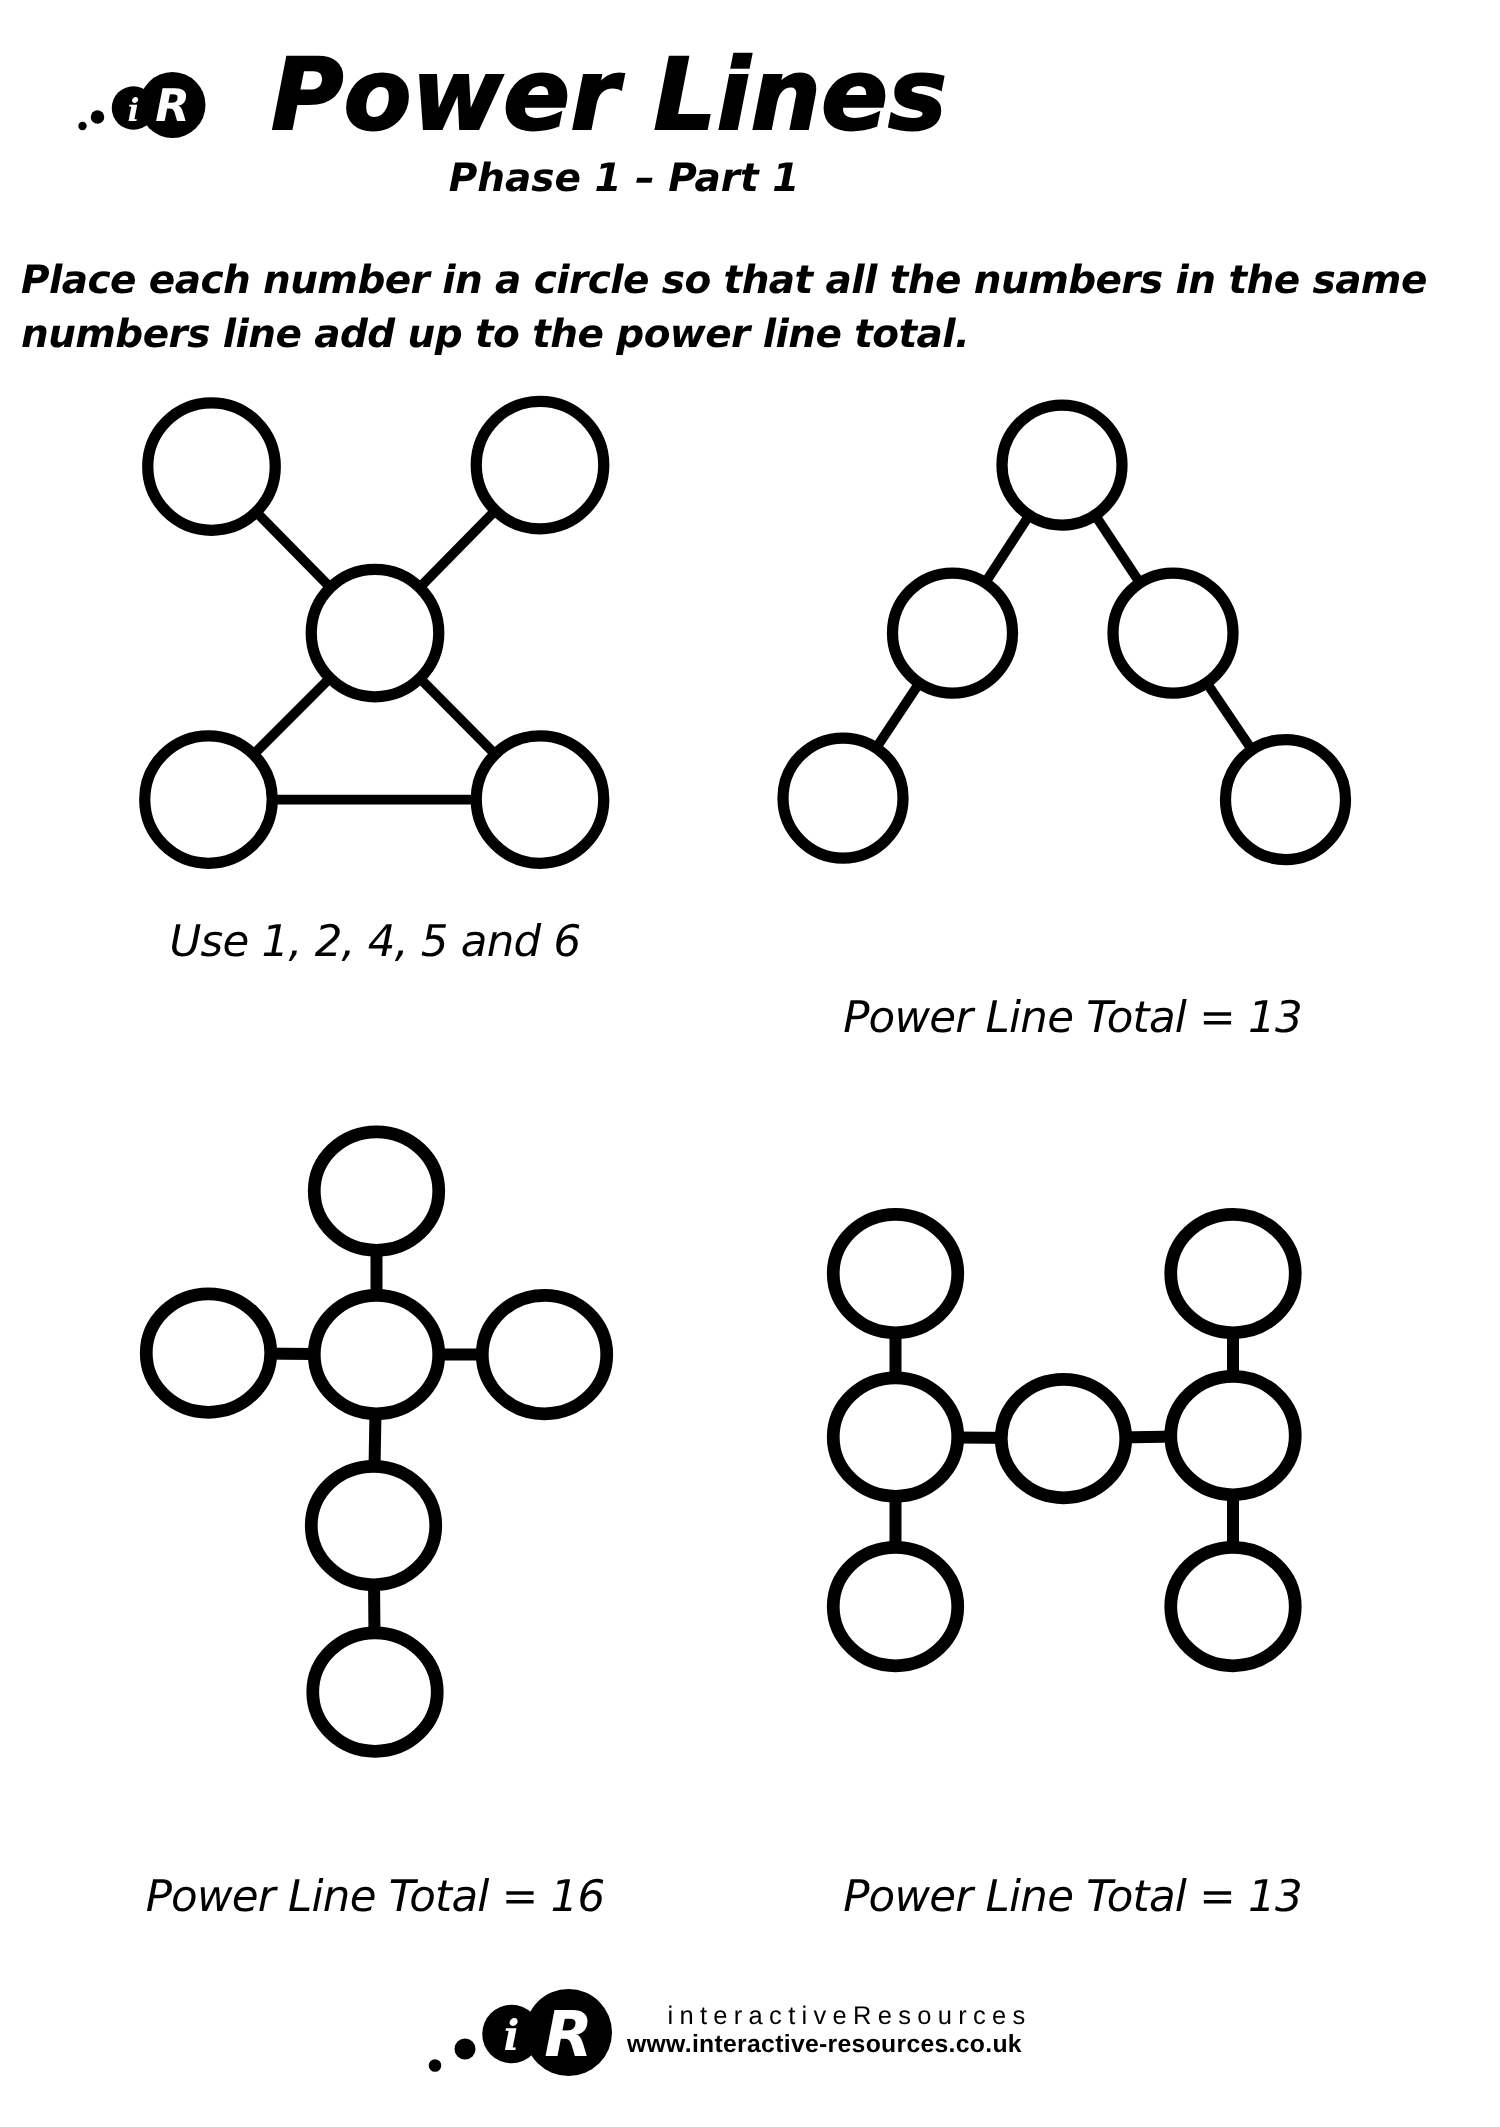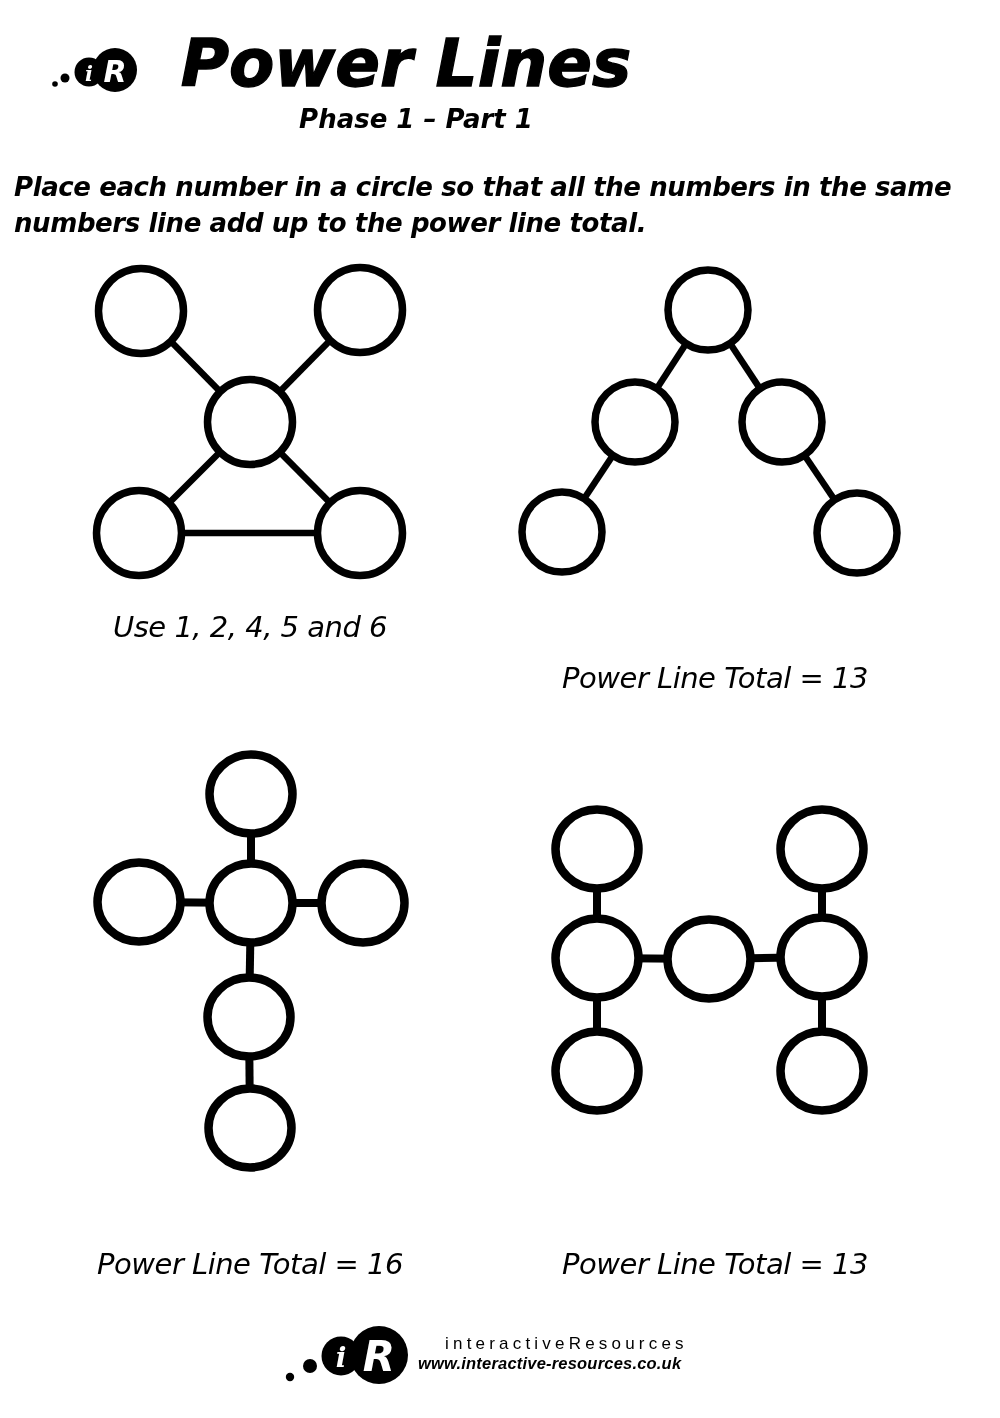--- a/index.html
+++ b/index.html
@@ -20,21 +20,21 @@
   .cap-col-right{left:510px;width:410px;}
   .cap-r1a{top:608px;} .cap-r1b{top:659px;}
   .cap-r2a{top:1194px;} .cap-r2b{top:1245px;}
   .logo-top{position:absolute;left:44px;top:42px;}
   .logo-bottom{position:absolute;left:278px;top:1320px;}
   .logo-letter-i{font-family:"DejaVu Serif",serif;font-weight:bold;font-style:italic;fill:#fff;}
   .logo-letter-r{font-family:"DejaVu Sans",sans-serif;font-weight:bold;font-style:italic;fill:#fff;}
   .brand-name{position:absolute;left:433px;top:1335px;font-size:17px;line-height:1;
               letter-spacing:4.2px;font-family:"Liberation Sans","DejaVu Sans",sans-serif;white-space:nowrap;margin-left:12px;}
   .brand-url{position:absolute;left:418px;top:1355px;font-size:16.5px;line-height:1;font-weight:bold;
-             letter-spacing:0.2px;font-family:"Liberation Sans","DejaVu Sans",sans-serif;white-space:nowrap;font-style:italic;}
+             letter-spacing:0.2px;font-family:"Liberation Sans","DejaVu Sans",sans-serif;white-space:nowrap;}
 </style>
 </head>
 <body>
 
 <div class="page">
 
   <svg class="logo-top" width="100" height="58" viewBox="0 0 100 58">
     <circle cx="11" cy="42" r="2.8" fill="#000"></circle>
     <circle cx="21" cy="36" r="4.5" fill="#000"></circle>
     <circle cx="45" cy="30" r="14.5" fill="#000"></circle>

